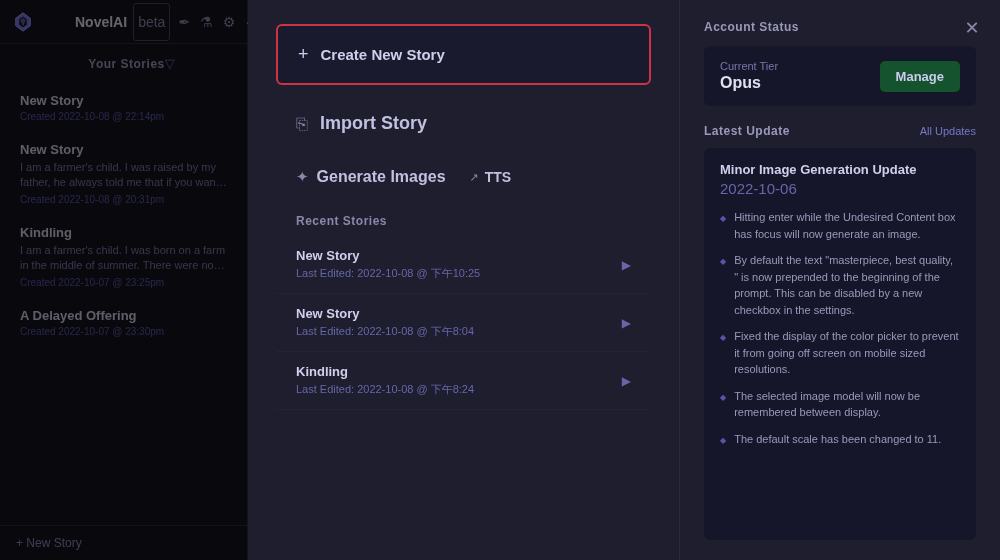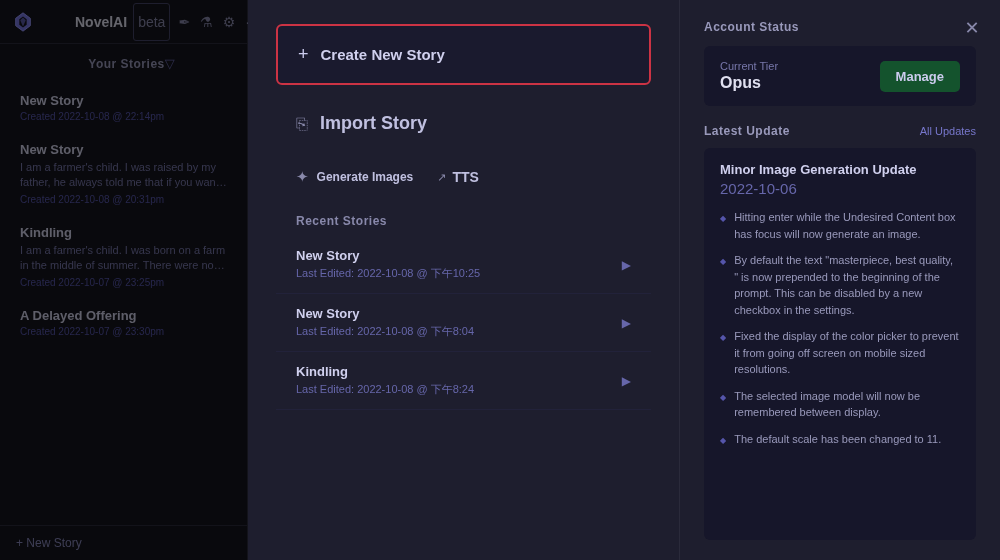--- a/index.html
+++ b/index.html
@@ -289,21 +289,21 @@
       gap: 8px;
       cursor: pointer;
     }
 
     .gen-icon {
       font-size: 15px;
       color: #8888aa;
     }
 
     .gen-label {
-      font-size: 12px;
+      font-size: 16px;
       font-weight: 600;
       color: #c0c0e0;
     }
 
     .tts-btn {
       display: flex;
       align-items: center;
       gap: 6px;
       cursor: pointer;
     }

